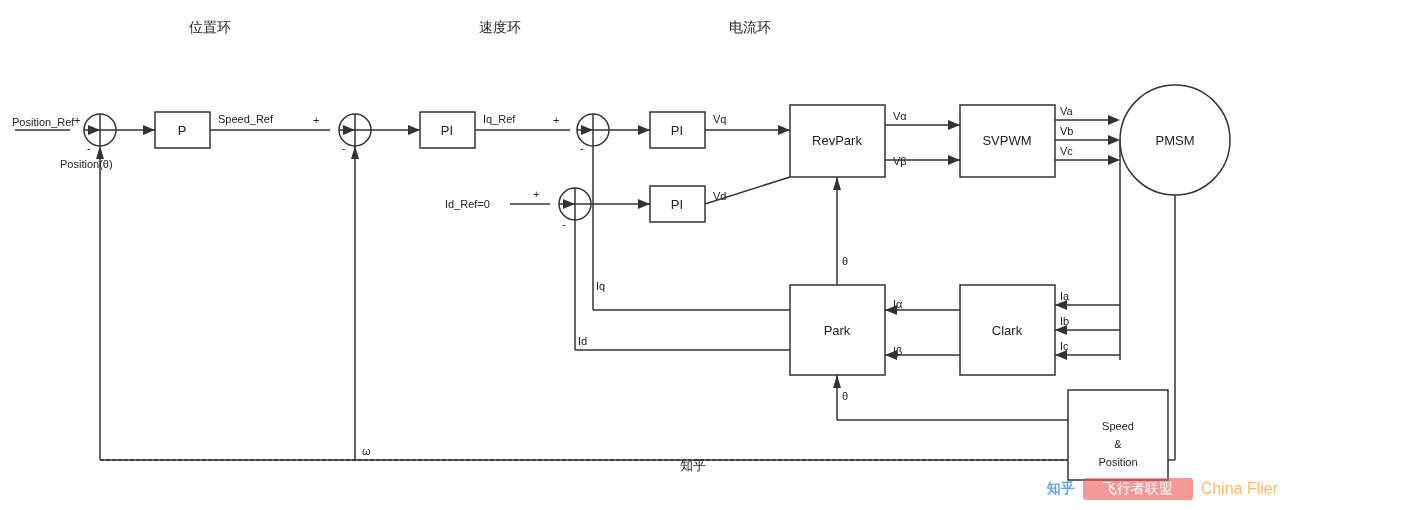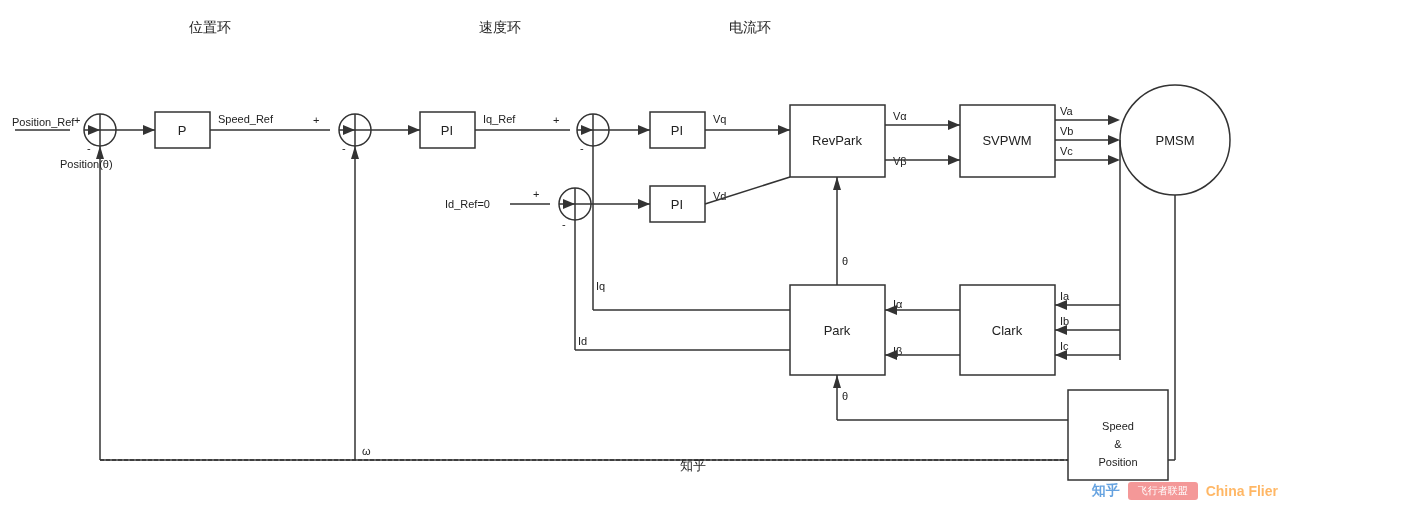--- a/index.html
+++ b/index.html
@@ -254,15 +254,15 @@
   <polygon points="1055,305 1067,300 1067,310" fill="#333"></polygon>
   <polygon points="1055,330 1067,325 1067,335" fill="#333"></polygon>
   <polygon points="1055,355 1067,350 1067,360" fill="#333"></polygon>
 
   <text x="680" y="470" font-size="18" fill="#e0e0e0">知乎</text>
 
 </svg>
 
 <div style="position:absolute;bottom:10px;right:150px;display:flex;align-items:center;gap:8px;opacity:0.6;">
   <span style="font-size:14px;color:#0066cc;font-weight:bold;">知乎</span>
-  <div style="background:#e55;color:white;font-size:10px;padding:2px 10px;border-radius:3px;">飞行者联盟</div>
-  <span style="font-size:14px;color:#ff8800;font-weight:bold;">China Flier</span>
+  <div style="background:#e55;color:white;font-size:14px;padding:2px 20px;border-radius:3px;">飞行者联盟</div>
+  <span style="font-size:16px;color:#ff8800;">China Flier</span>
 </div>
 
 </body></html>

